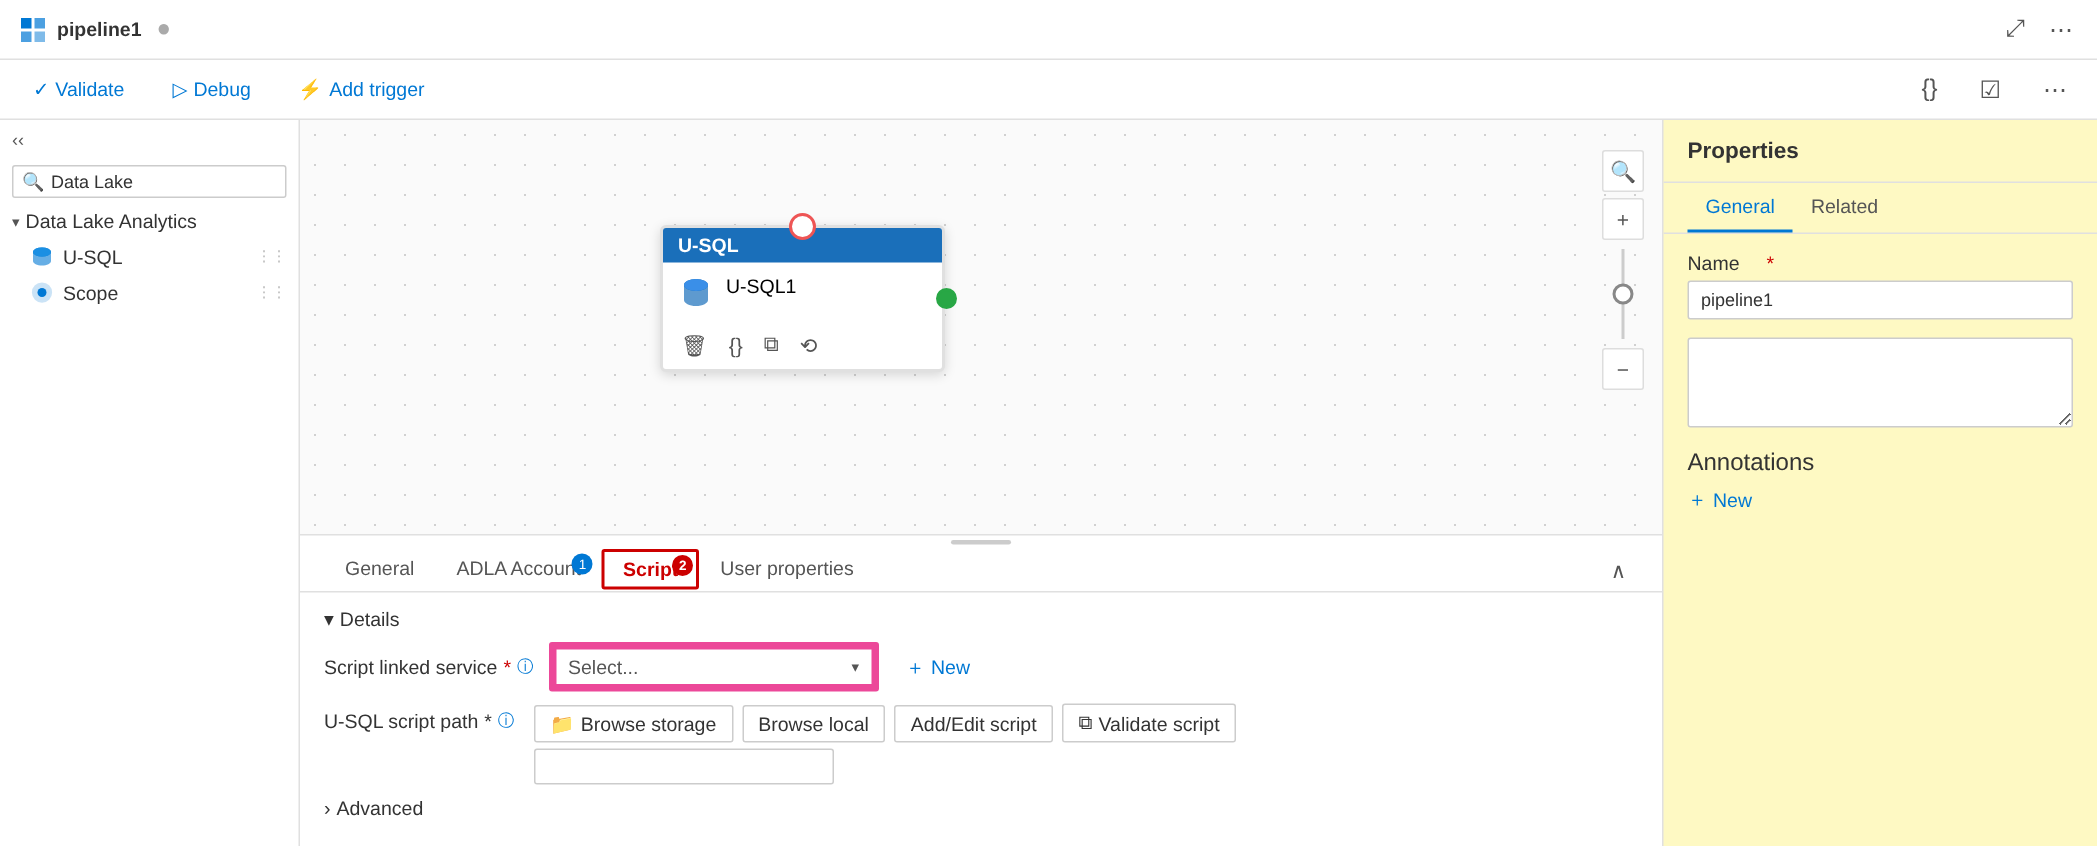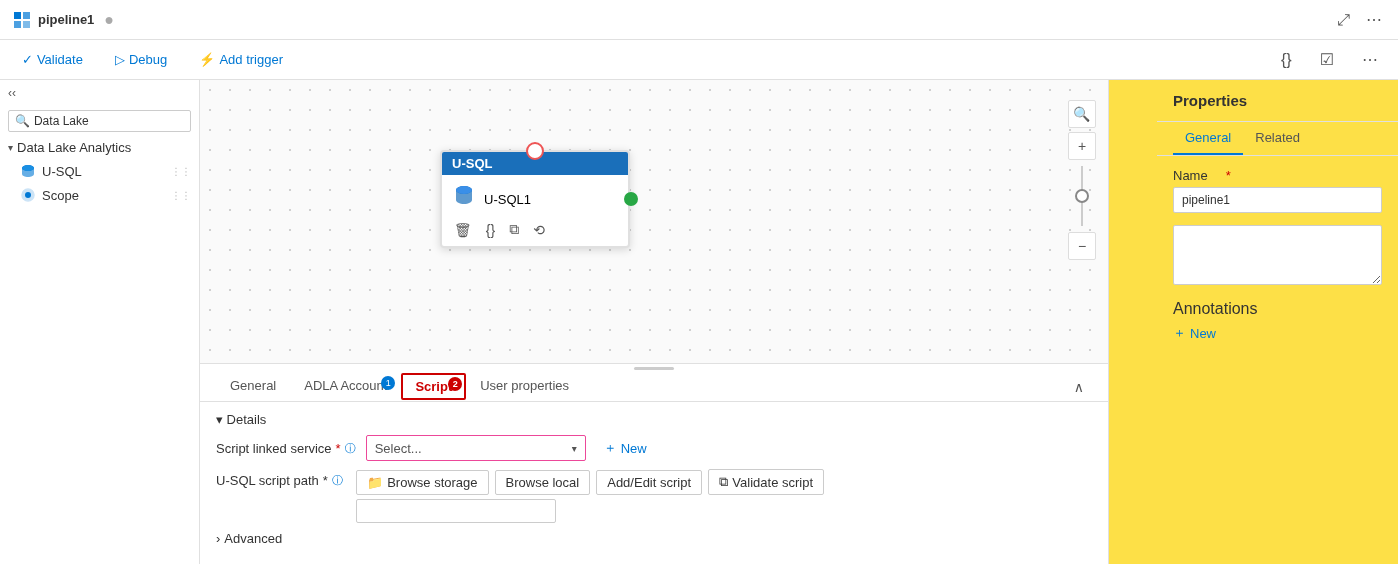--- a/index.html
+++ b/index.html
@@ -72,21 +72,21 @@
     
     .node {
       position: absolute; left: 240px; top: 70px;
       width: 190px; border: 2px solid #e0e0e0; background: #fff;
       border-radius: 4px; box-shadow: 0 2px 8px rgba(0,0,0,0.15);
     }
     .node-header {
       background: #1a6fba; color: #fff; padding: 4px 10px;
       font-size: 12px; font-weight: 600; border-radius: 2px 2px 0 0;
     }
-    .node-body { padding: 8px 10px; display: flex; align-items: flex-end; gap: 8px; }
+    .node-body { padding: 8px 10px; display: flex; align-items: flex-start; gap: 8px; }
     .node-db-icon { width: 24px; height: 24px; }
     .node-actions { display: flex; gap: 10px; padding: 4px 10px 6px; }
     .node-action-btn { border: none; background: none; cursor: pointer; color: #555; font-size: 14px; padding: 2px; }
     .node-circle-top {
       position: absolute; top: -10px; left: 50%; transform: translateX(-50%);
       width: 18px; height: 18px; border: 2px solid #e55; border-radius: 50%;
       background: #fff;
     }
     .node-circle-right {
       position: absolute; right: -10px; top: 50%; transform: translateY(-50%);
@@ -143,21 +143,21 @@
 
     .panel-content { padding: 10px 16px; }
     .details-section { margin-bottom: 8px; }
     .details-toggle { display: flex; align-items: center; gap: 4px; cursor: pointer; font-size: 13px; color: #333; font-weight: 500; margin-bottom: 8px; }
 
     .form-row { display: flex; gap: 10px; margin-bottom: 8px; }
     .form-label { font-size: 12px; color: #333; min-width: 130px; display: flex; align-items: center; gap: 4px; }
     .form-label .required { color: #c00; }
     .info-icon { color: #0078d4; font-size: 11px; cursor: help; }
     .select-box {
-      border: 1px solid #ec4899; border-radius: 2px; padding: 4px 8px;
+      border: 5px solid #ec4899; border-radius: 2px; padding: 4px 8px;
       font-size: 12px; color: #555; min-width: 220px; display: flex;
       align-items: center; justify-content: space-between; cursor: pointer; background: #fff;
     }
     .select-chevron { font-size: 10px; color: #555; }
     .new-btn {
       display: flex; align-items: center; gap: 4px; border: none; background: none;
       cursor: pointer; color: #0078d4; font-size: 13px; padding: 4px 8px;
     }
 
     .path-row { display: flex; align-items: flex-start; gap: 10px; margin-bottom: 8px; }
@@ -171,22 +171,22 @@
     }
     .path-input {
       border: 1px solid #ccc; border-radius: 2px; padding: 4px 6px;
       font-size: 12px; width: 200px; outline: none; color: #333;
     }
 
     .advanced-toggle { display: flex; align-items: center; gap: 4px; cursor: pointer; font-size: 13px; color: #333; font-weight: 500; }
 
     
     .properties-panel {
-      width: 290px; background: #fde047; border-left: 1px solid #e0e0e0;
-      display: flex; flex-direction: column; flex-shrink: 0; overflow-y: auto; padding-left: 48px;
+      width: 290px; background: #fef9c3; border-left: 1px solid #e0e0e0;
+      display: flex; flex-direction: column; flex-shrink: 0; overflow-y: auto;
     }
     .prop-header { padding: 12px 16px; border-bottom: 1px solid #e0e0e0; }
     .prop-title { font-size: 15px; font-weight: 600; color: #333; }
     .prop-tabs { display: flex; gap: 0; border-bottom: 1px solid #e0e0e0; padding: 0 16px; }
     .prop-tab { padding: 8px 12px; cursor: pointer; font-size: 13px; color: #555; border-bottom: 2px solid transparent; }
     .prop-tab.active { color: #0078d4; border-bottom: 2px solid #0078d4; }
     .prop-content { padding: 12px 16px; }
     .prop-field { margin-bottom: 12px; }
     .prop-field-label { font-size: 12px; color: #333; margin-bottom: 4px; display: flex; align-items: center; gap: 18px; }
     .prop-field-label .required { color: #c00; }

